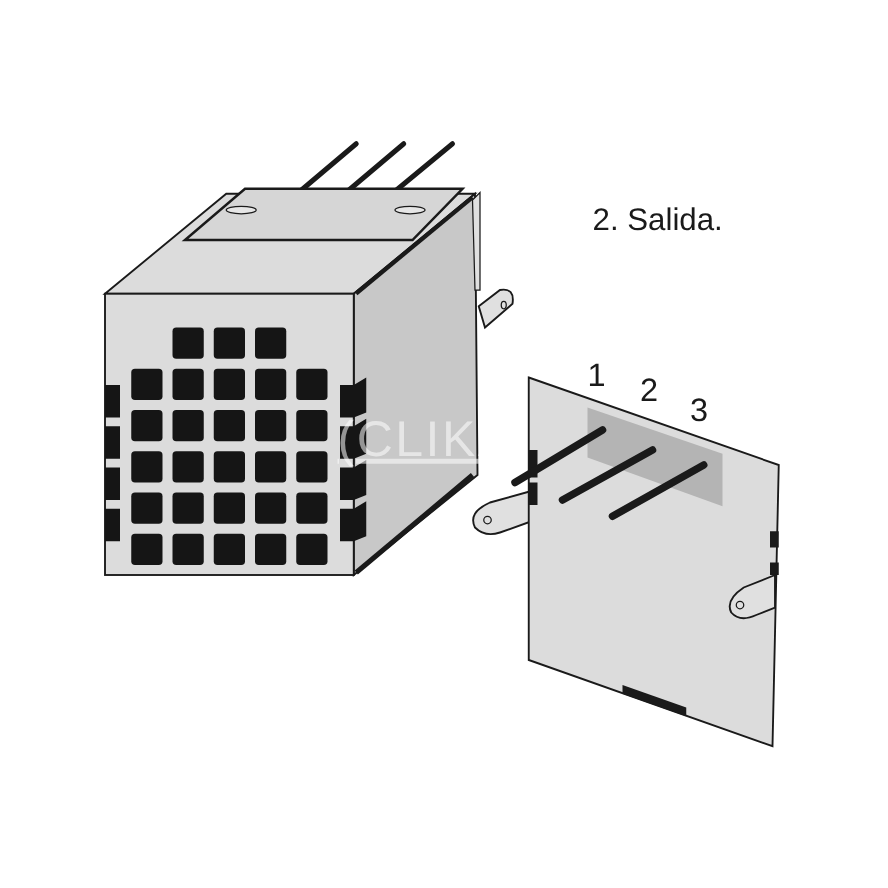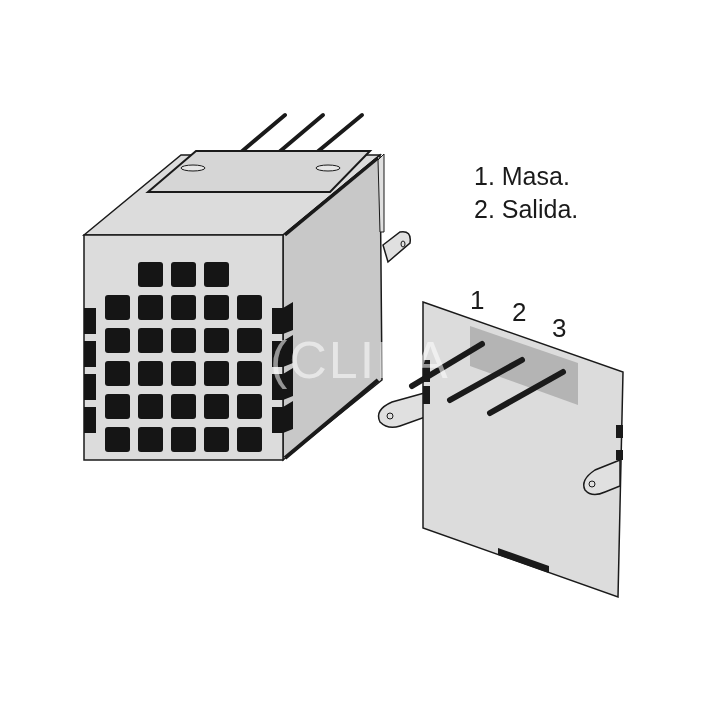--- a/index.html
+++ b/index.html
@@ -1,21 +1,21 @@
 <!DOCTYPE html>
 <html><head>
 <meta charset="utf-8">
 <style>
   html, body { margin: 0; padding: 0; background: #ffffff; }
   body { width: 710px; height: 710px; position: relative; overflow: hidden; font-family: "Liberation Sans", sans-serif; }
   svg { position: absolute; left: 0; top: 0; }
   .legend { position: absolute; left: 474px; top: 160px; font-size: 25px; line-height: 33px; color: #1a1a1a; }
   .legend div { white-space: nowrap; }
   .pin-label { position: absolute; font-size: 26px; color: #1a1a1a; }
-  .watermark { position: absolute; left: 270px; top: 330px; font-size: 52px; color: rgba(255,255,255,0.55); letter-spacing: 2px; }
+  .watermark { position: absolute; left: 270px; top: 330px; font-size: 40px; color: rgba(255,255,255,0.55); letter-spacing: 2px; text-decoration: underline; }
 </style>
 </head>
 <body>
 
 <svg width="710" height="710" viewBox="0 0 710 710">
 
   <g>
 
     <g stroke="#1a1a1a" stroke-width="4" stroke-linecap="round">
       <line x1="240" y1="153" x2="285" y2="115"></line>
@@ -111,19 +111,18 @@
       <line x1="412" y1="386" x2="482" y2="344"></line>
       <line x1="450" y1="400" x2="522" y2="360"></line>
       <line x1="490" y1="413" x2="563" y2="372"></line>
     </g>
   </g>
 </svg>
 
 <div class="watermark">(CLIKA</div>
 
 <div class="legend">
-  <div>1. Masa.</div>
   <div>2. Salida.</div>
 </div>
 
 <div class="pin-label" style="left:470px; top:285px;">1</div>
 <div class="pin-label" style="left:512px; top:297px;">2</div>
 <div class="pin-label" style="left:552px; top:313px;">3</div>
 
 </body></html>

